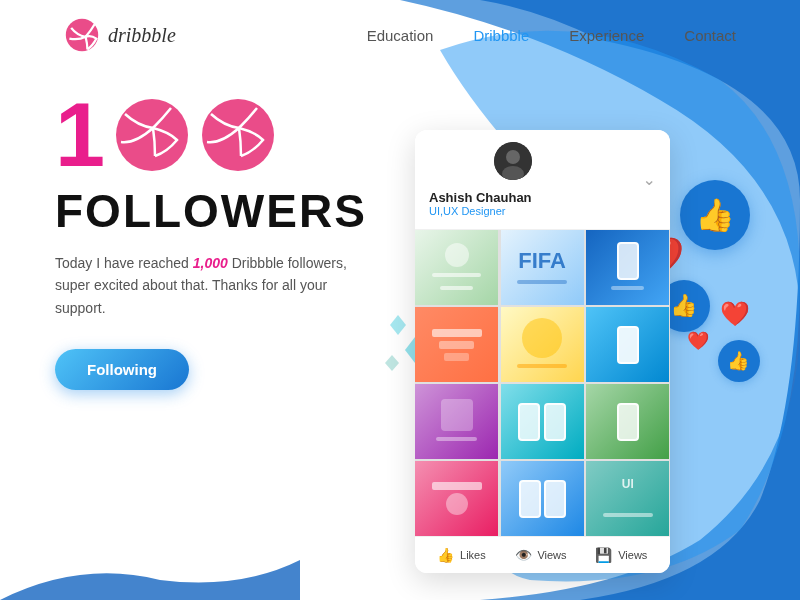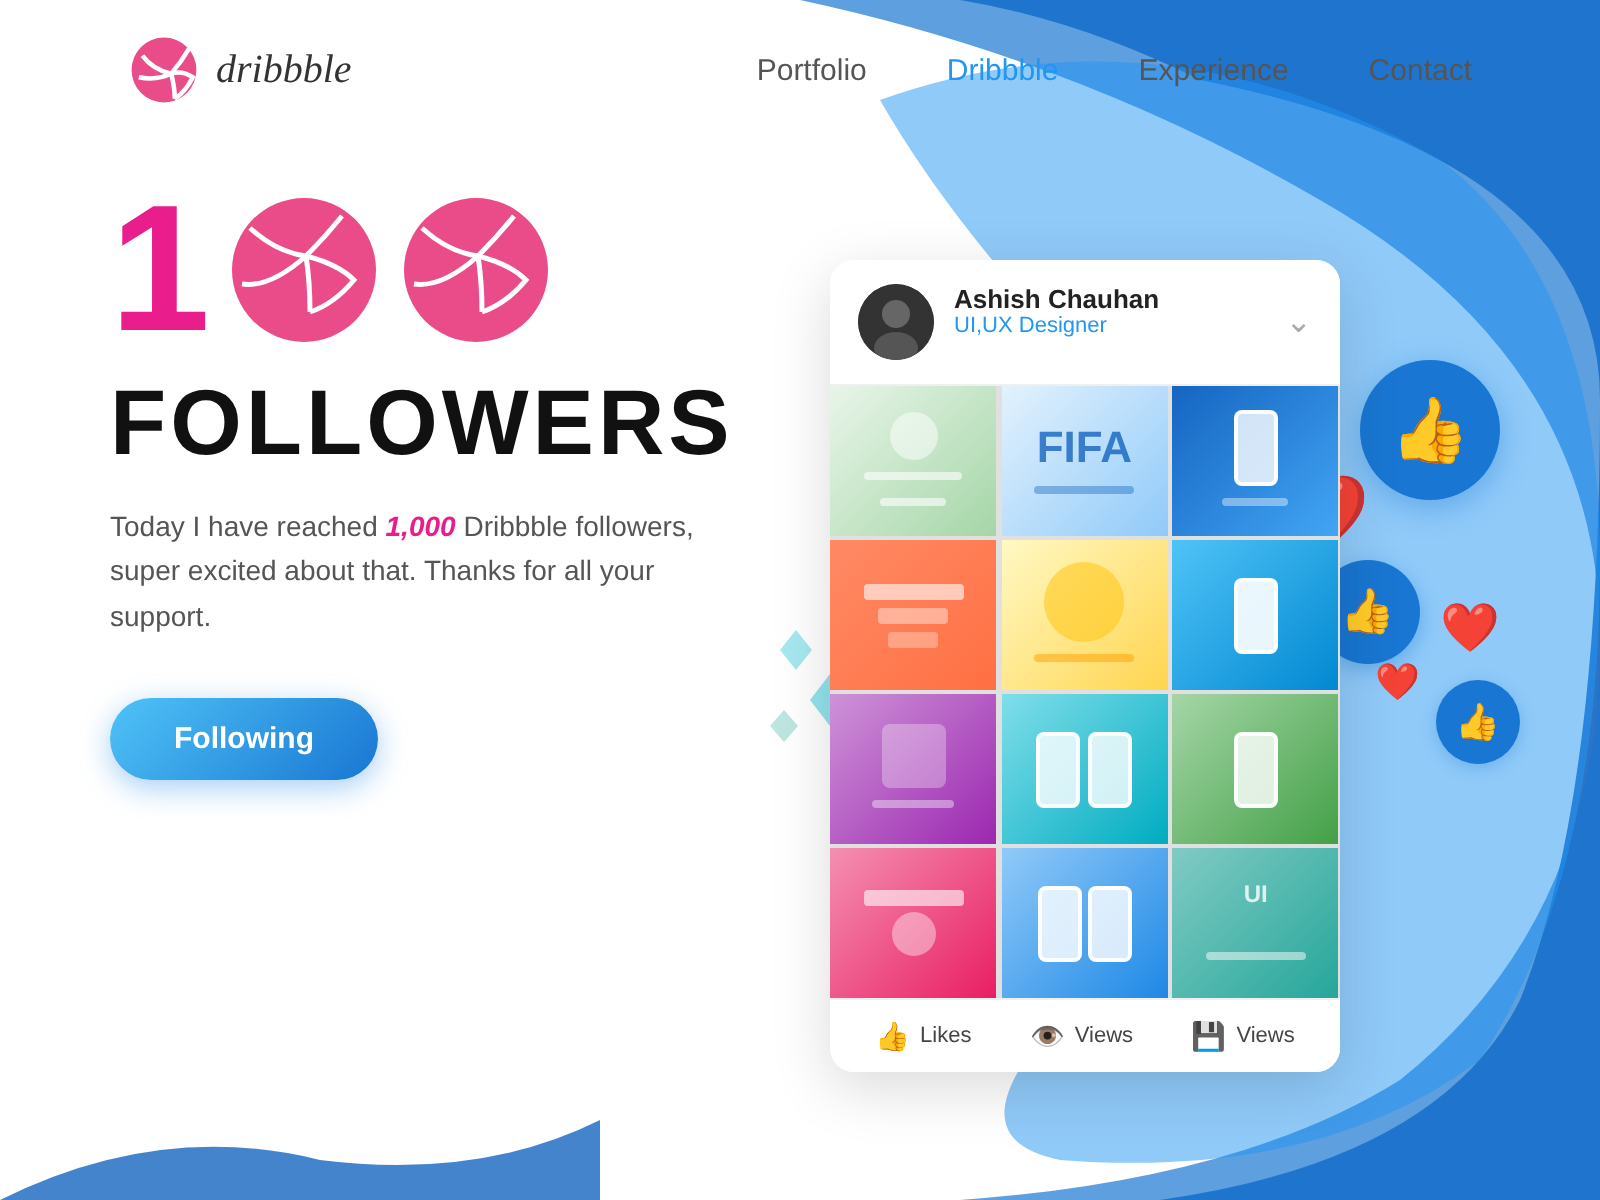--- a/index.html
+++ b/index.html
@@ -155,22 +155,23 @@
       display: flex;
       align-items: center;
       justify-content: space-between;
       padding: 12px 14px;
       background: #fff;
       border-bottom: 1px solid #f0f0f0;
     }
 
     .profile-info {
       display: flex;
-      align-items: flex-start;
+      align-items: flex-end;
       gap: 10px;
+      flex-direction: column;
     }
 
     .avatar {
       width: 38px;
       height: 38px;
       border-radius: 50%;
       background: #333;
       display: flex;
       align-items: center;
       justify-content: center;
@@ -367,21 +368,21 @@
     <svg class="logo-icon" viewBox="0 0 40 40" xmlns="http://www.w3.org/2000/svg">
       <circle cx="20" cy="20" r="18" fill="#ea4c89"></circle>
       <path d="M 8 12 Q 14 20 24 22 Q 30 15 34 8" stroke="white" stroke-width="2.5" fill="none"></path>
       <path d="M 6 24 Q 16 26 24 22 Q 26 30 26 36" stroke="white" stroke-width="2.5" fill="none"></path>
       <path d="M 26 36 Q 32 32 36 24 Q 30 20 24 22" stroke="white" stroke-width="2.5" fill="none"></path>
     </svg>
     <span class="logo-text">dribbble</span>
   </div>
 
   <nav class="nav">
-    <a href="#" class="nav-link">Portfolio</a>
+    <a href="#" class="nav-link">Education</a>
     <a href="#" class="nav-link active">Dribbble</a>
     <a href="#" class="nav-link">Experience</a>
     <a href="#" class="nav-link">Contact</a>
   </nav>
 </header>
 
 <div class="left-content">
   
   <div class="followers-count">
     <span class="count-1">1</span>

